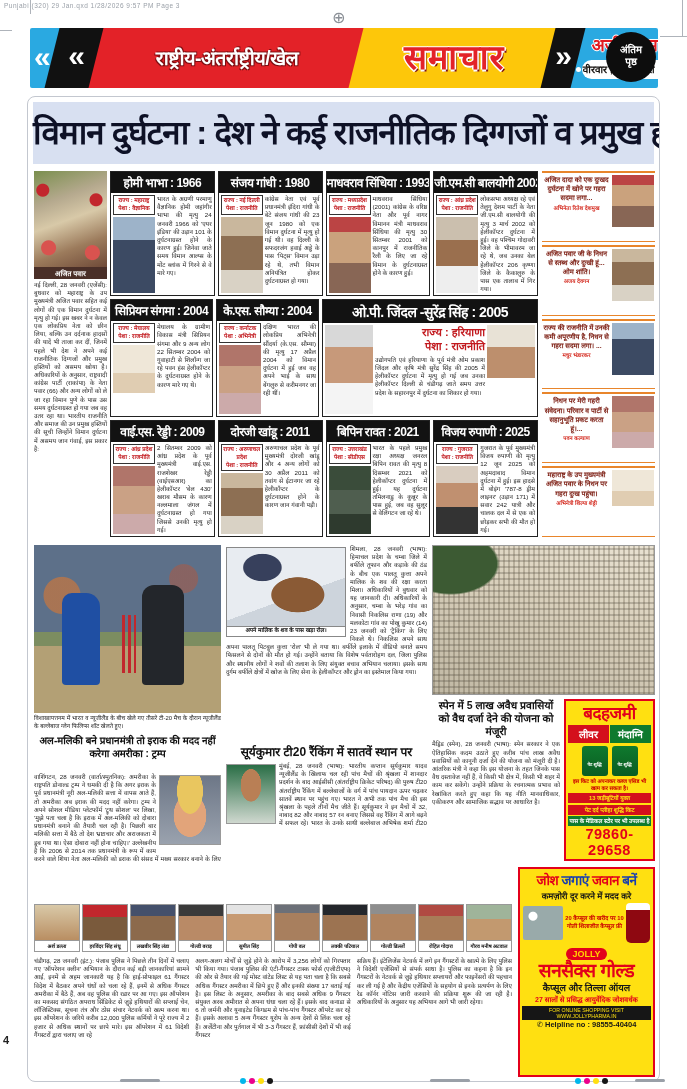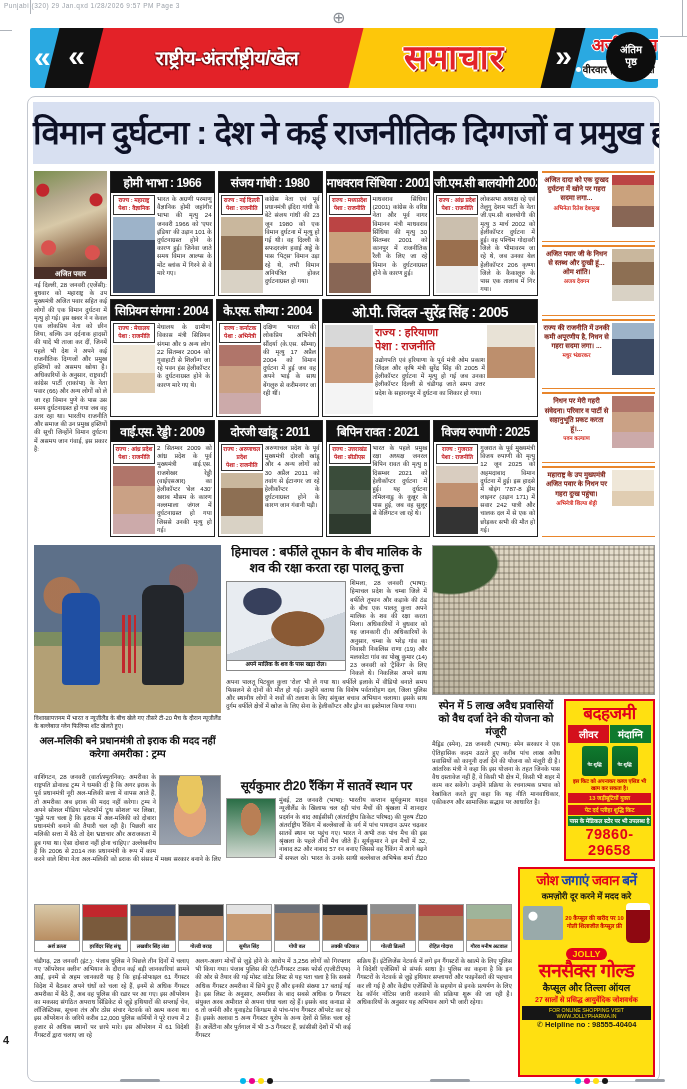--- a/index.html
+++ b/index.html
@@ -56,21 +56,21 @@
   .f2{background:linear-gradient(180deg,#c9b79d 0 25%,#8d6f53 25% 70%,#d9d2c5 70% 100%);}
   .f3{background:linear-gradient(180deg,#b44 0 20%,#caa27d 20% 60%,#865 60% 100%);}
   .f4{background:linear-gradient(180deg,#cbbfae 0 30%,#9a6f4e 30% 65%,#eee 65% 100%);}
   .f5{background:linear-gradient(180deg,#efe7d8 0 40%,#e0cdb2 40% 70%,#fff 70% 100%);}
   .f6{background:linear-gradient(180deg,#b0756a 0 30%,#caa185 30% 70%,#caa 70% 100%);}
   .f7{background:linear-gradient(180deg,#d8d8d8 0 25%,#c7997a 25% 65%,#f4f4f4 65% 100%);}
   .f8{background:linear-gradient(180deg,#e8e2d6 0 25%,#bd8f6d 25% 60%,#fff 60% 100%);}
   .f9{background:linear-gradient(180deg,#3a4c3a 0 35%,#4f5e4f 35% 70%,#2e3a2e 70% 100%);}
   .f10{background:linear-gradient(180deg,#d9cdc0 0 25%,#c09070 25% 60%,#333 60% 100%);}
   .wideobox .obody{align-items:stretch;}
-  .wtag{color:#c21a1f;font-weight:900;font-size:11px;text-align:left;line-height:1.25;margin:1px 0 2px;}
+  .wtag{color:#c21a1f;font-weight:900;font-size:11px;text-align:right;line-height:1.25;margin:1px 0 2px;}
   .bolly{position:absolute;left:514px;top:74px;width:113px;height:366px;display:flex;flex-direction:column;gap:3px;}
   .bhead{border:2px solid #111;font-weight:900;font-size:12px;text-align:center;padding:3px 0;color:#101010;}
   .bq{flex:1;border-top:2.5px solid #e8852b;border-bottom:1px solid #e8852b;display:flex;gap:2px;padding:2px 1px;overflow:hidden;}
   .bq-t{flex:1;color:#7c1d12;font-weight:bold;font-size:6.8px;line-height:1.35;text-align:center;}
   .bq-by{color:#d42b20;font-size:5.6px;margin-top:2px;font-weight:bold;}
   .bq-ph{flex:0 0 42px;height:52px;}
 
   
   .midzone{position:absolute;left:0;top:448px;width:633px;height:318px;}
   .crick{position:absolute;left:6px;top:0;width:187px;height:168px;background:
@@ -240,21 +240,21 @@
           <div class="ohead">संजय गांधी : 1980</div>
           <div class="obody">
               <div class="ocol">
                 <div class="otag"><span>राज्य : नई दिल्ली</span><br><span>पेशा : राजनीति</span></div>
                 <div class="ph oph f2"></div>
               </div>
           <div class="tiny">कांग्रेस नेता एवं पूर्व प्रधानमंत्री इंदिरा गांधी के बेटे संजय गांधी की 23 जून 1980 को एक विमान दुर्घटना में मृत्यु हो गई थी। वह दिल्ली के सफदरजंग हवाई अड्डे के पास 'पिट्स' विमान उड़ा रहे थे, तभी विमान अनियंत्रित होकर दुर्घटनाग्रस्त हो गया।</div>
             </div>
         </div>
         <div class="obox">
-          <div class="ohead">माधवराव सिंधिया : 2001</div>
+          <div class="ohead">माधवराव सिंधिया : 1993</div>
           <div class="obody">
               <div class="ocol">
                 <div class="otag"><span>राज्य : मध्यप्रदेश</span><br><span>पेशा : राजनीति</span></div>
                 <div class="ph oph f3"></div>
               </div>
           <div class="tiny">माधवराव सिंधिया (2001) कांग्रेस के वरिष्ठ नेता और पूर्व नागर विमानन मंत्री माधवराव सिंधिया की मृत्यु 30 सितम्बर 2001 को कानपुर में राजनीतिक रैली के लिए जा रहे विमान के दुर्घटनाग्रस्त होने के कारण हुई।</div>
             </div>
         </div>
         <div class="obox">
           <div class="ohead">जी.एम.सी बालयोगी 2002</div>
@@ -374,21 +374,20 @@
         <div class="batterR"></div>
       </div>
       <div class="crickcap tiny" style="font-size:5.9px;">विशाखापत्तनम में भारत व न्यूजीलैंड के बीच खेले गए तीसरे टी-20 मैच के दौरान न्यूजीलैंड के बल्लेबाज ग्लेन फिलिप्स शॉट खेलते हुए।</div>
       <div class="trumphead h2a">अल-मलिकी बने प्रधानमंत्री तो इराक की मदद नहीं करेगा अमरीका : ट्रम्प</div>
       <div class="trumpbody tiny">
         <span class="ph-trump ph"></span>
         <span>वाशिंगटन, 28 जनवरी (वार्ता/स्पूतनिक): अमरीका के राष्ट्रपति डोनाल्ड ट्रम्प ने धमकी दी है कि अगर इराक के पूर्व प्रधानमंत्री नूरी अल-मलिकी सत्ता में वापस आते हैं, तो अमरीका अब इराक की मदद नहीं करेगा। ट्रम्प ने अपने सोशल मीडिया प्लेटफॉर्म 'ट्रुथ सोशल' पर लिखा, 'मुझे पता चला है कि इराक में अल-मलिकी को दोबारा प्रधानमंत्री बनाने की तैयारी चल रही है। पिछली बार मलिकी सत्ता में बैठे तो देश भ्रष्टाचार और अराजकता में डूब गया था। ऐसा दोबारा नहीं होना चाहिए।' उल्लेखनीय है कि 2006 से 2014 तक प्रधानमंत्री के रूप में काम करने वाले शिया नेता अल-मलिकी को इराक की संसद में मुख्य सरकार बनाने के लिए मजबूत दावेदार बताया जा रहा है।</span>
       </div>
 
       <div class="dogcol">
-        <div class="doghead h2a">हिमाचल : बर्फीले तूफान के बीच मालिक के शव की रक्षा करता रहा पालतू कुत्ता</div>
         <div class="dogwrap tiny">
           <span class="ph ph-dog"></span>
           <span class="dogcap">अपने मालिक के शव के पास खड़ा रोल।</span>
           <span>शिमला, 28 जनवरी (भाषा): हिमाचल प्रदेश के चम्बा जिले में बर्फीले तूफान और कड़ाके की ठंड के बीच एक पालतू कुत्ता अपने मालिक के शव की रक्षा करता मिला। अधिकारियों ने बुधवार को यह जानकारी दी। अधिकारियों के अनुसार, चम्बा के भरेड़ गांव का निवासी निकलिस राणा (19) और मलकोटा गांव का पोखु कुमार (14) 23 जनवरी को 'ट्रैकिंग' के लिए निकले थे। निकलिस अपने साथ अपना पालतू पिटबुल कुत्ता 'रोल' भी ले गया था। बर्फीले इलाके में वीडियो बनाते समय फिसलने से दोनों की मौत हो गई। उन्होंने बताया कि विशेष पर्वतारोहण दल, जिला पुलिस और स्थानीय लोगों ने शवों की तलाश के लिए संयुक्त बचाव अभियान चलाया। इसके साथ दुर्गम बर्फीले क्षेत्रों में खोज के लिए सेना के हेलीकॉप्टर और ड्रोन का इस्तेमाल किया गया।</span>
         </div>
         <div class="suryahead h2a">सूर्यकुमार टी20 रैंकिंग में सातवें स्थान पर</div>
         <div class="tiny" style="height:64px;overflow:hidden;">
           <span class="ph ph-surya"></span>
           <span>मुंबई, 28 जनवरी (भाषा): भारतीय कप्तान सूर्यकुमार यादव न्यूजीलैंड के खिलाफ चल रही पांच मैचों की श्रृंखला में शानदार प्रदर्शन के बाद आईसीसी (अंतर्राष्ट्रीय क्रिकेट परिषद) की पुरुष टी20 अंतर्राष्ट्रीय रैंकिंग में बल्लेबाजों के वर्ग में पांच पायदान ऊपर चढ़कर सातवें स्थान पर पहुंच गए। भारत ने अभी तक पांच मैच की इस श्रृंखला के पहले तीनों मैच जीते हैं। सूर्यकुमार ने इन मैचों में 32, नाबाद 82 और नाबाद 57 रन बनाए जिससे वह रैंकिंग में आगे बढ़ने में सफल रहे। भारत के उनके साथी बल्लेबाज अभिषेक शर्मा टी20 किस्म में पहले ही बल्लेबाजों की रैंकिंग में शीर्ष पर बने हुए हैं।</span>
         </div>

